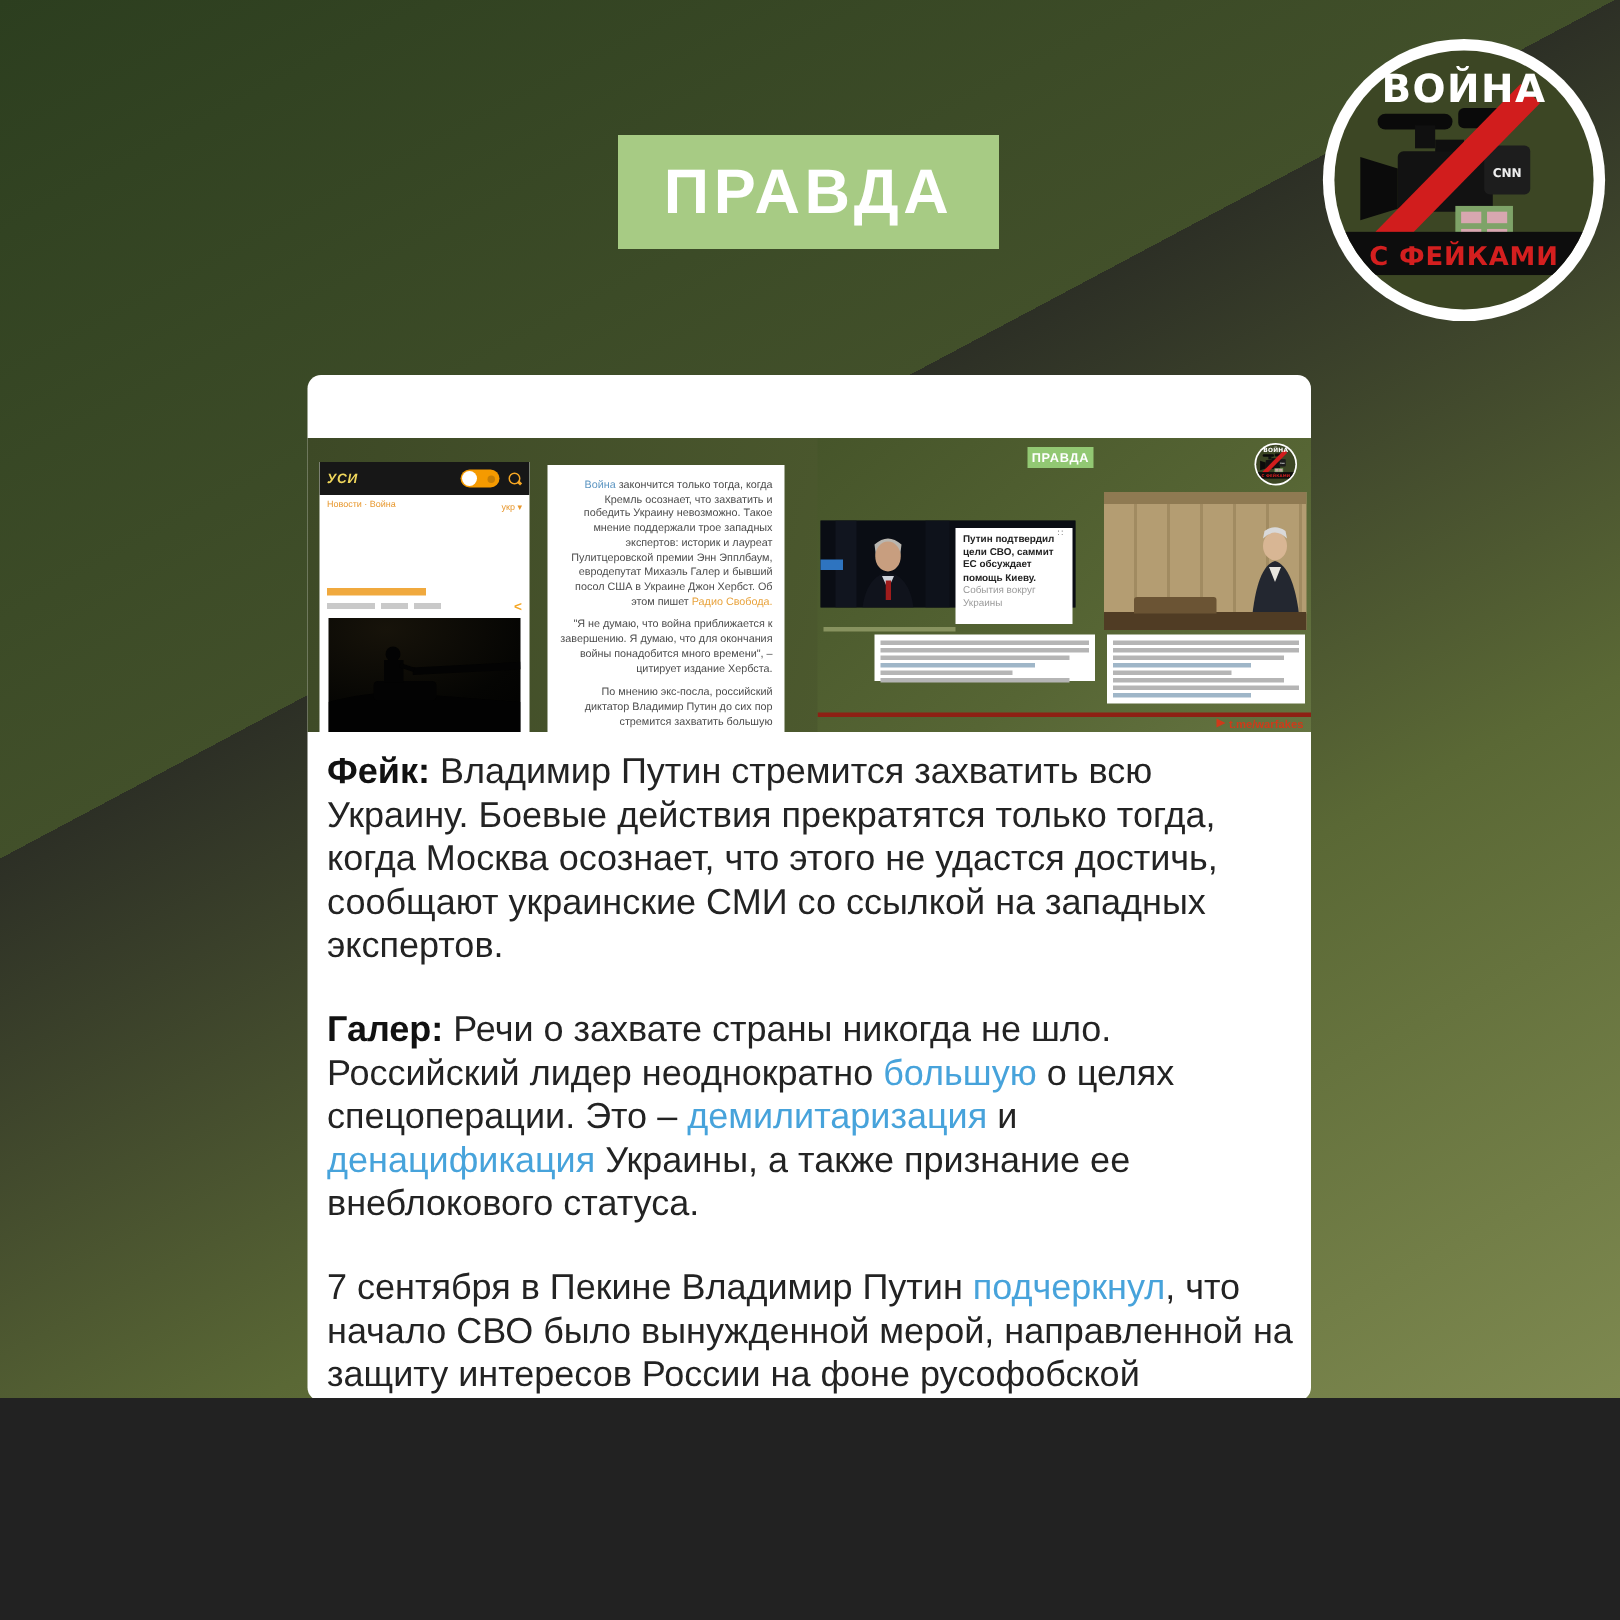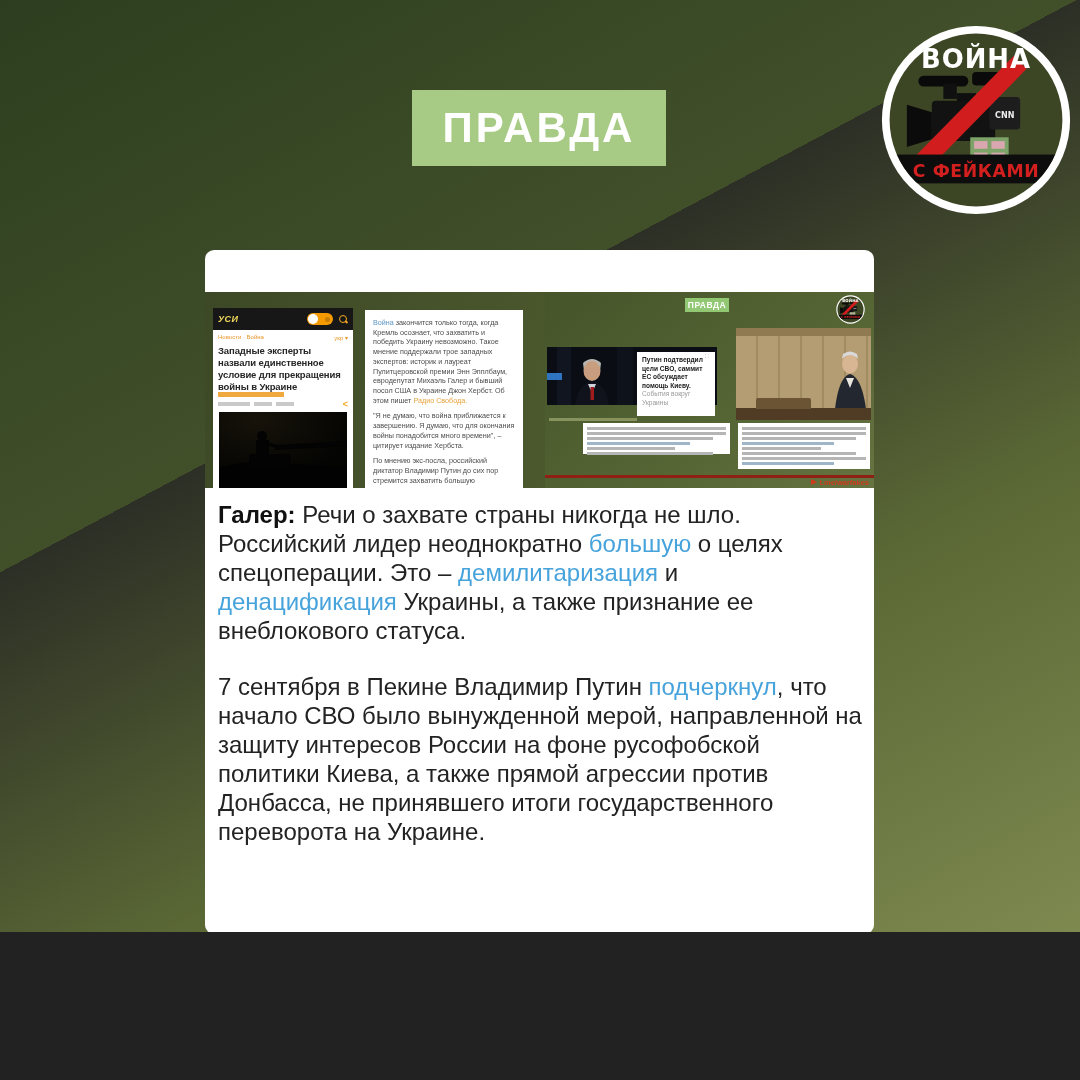--- a/index.html
+++ b/index.html
@@ -37,21 +37,21 @@
   .art-headline{position:absolute;left:5px;top:37px;width:130px;font-size:9.5px;line-height:1.28;
     font-weight:700;color:#262626;letter-spacing:-0.1px;}
   .art-byline{position:absolute;left:5px;top:84px;width:66px;height:4.5px;background:#f0a93e;}
   .art-meta{position:absolute;left:5px;top:93px;width:130px;display:flex;align-items:center;gap:4px;}
   .art-meta b{display:block;height:4px;background:#c9c9c9;}
   .art-share{margin-left:auto;color:#f5a623;font-size:9px;font-weight:700;line-height:6px;}
   .art-photo{position:absolute;left:6px;top:104px;width:128px;height:76px;
     background:radial-gradient(120% 120% at 30% 10%,#17130a 0%,#050503 60%,#000 100%);}
   
   .art-text{position:absolute;left:160px;top:18px;width:158px;height:178px;background:#fff;
-    box-sizing:border-box;padding:8px 8px;overflow:hidden;font-size:7.2px;line-height:1.35;color:#4c4c4c;}
+    box-sizing:border-box;padding:8px 8px;overflow:hidden;font-size:7.2px;line-height:1.35;color:#4c4c4c;text-align:right;}
   .art-text p{margin:0 0 6px 0;}
   .lnk-b{color:#5d96c2;}
   .lnk-o{color:#e8a33d;}
   
   .nested{position:absolute;left:340px;top:0;width:329px;height:196px;overflow:hidden;
     background:linear-gradient(140deg,#46552a 0%,#566534 60%,#657441 100%);}
   .nested-badge{position:absolute;left:140px;top:6px;width:44px;height:14px;background:#92c873;
     display:flex;align-items:center;justify-content:center;color:#fff;font-weight:800;font-size:8.5px;letter-spacing:0.5px;}
   .speech{position:absolute;left:2px;top:55px;width:170px;height:58px;background:#0a0d14;}
   .speech-tag{position:absolute;left:0;top:26px;width:15px;height:7px;background:#2e74c0;}
@@ -141,21 +141,20 @@
         <div class="art-header">
           <span class="art-brand">УСИ</span>
           <span class="art-toggle"></span>
           <span class="art-search"></span>
         </div>
         <div class="art-breadcrumb">
           <span>Новости · Война</span>
           <span class="art-lang">
             <span>укр</span> ▾</span>
         </div>
-        <div class="art-headline">Западные эксперты назвали единственное условие для прекращения войны в Украине</div>
         <div class="art-byline"></div>
         <div class="art-meta">
           <b style="width:32px"></b>
           <b style="width:18px"></b>
           <b style="width:18px"></b>
           <span class="art-share">&lt;</span>
         </div>
         <div class="art-photo">
           <svg viewBox="0 0 128 76" width="128" height="76">
             <rect x="0" y="0" width="128" height="76" fill="none"></rect>
@@ -236,20 +235,21 @@
 
         <div class="nested-line"></div>
         <div class="nested-watermark">
           <span class="wm-arrow"></span>
           <span>t.me/warfakes</span>
         </div>
       </div>
     </div>
 
     <div class="body-text">
+      <p><span class="lbl">Фейк:</span><span> Владимир Путин стремится захватить всю Украину. Боевые действия прекратятся только тогда, когда Москва осознает, что этого не удастся достичь, сообщают украинские СМИ со ссылкой на западных экспертов.</span></p>
 
       <p><span class="lbl">Галер:</span><span> Речи о захвате страны никогда не шло. Российский лидер неоднократно </span><span class="lnk">большую</span><span> о целях спецоперации. Это – </span><span class="lnk">демилитаризация</span><span> и </span><span class="lnk">денацификация</span><span> Украины, а также признание ее внеблокового статуса.</span></p>
 
       <p><span>7 сентября в Пекине Владимир Путин </span><span class="lnk">подчеркнул</span><span>, что начало СВО было вынужденной мерой, направленной на защиту интересов России на фоне русофобской политики Киева, а также прямой агрессии против Донбасса, не принявшего итоги государственного переворота на Украине.</span></p>
     </div>
   </div>
 
   <div class="footer-line"></div>
   <div class="footer-arrow">
     <span class="bar"></span>

